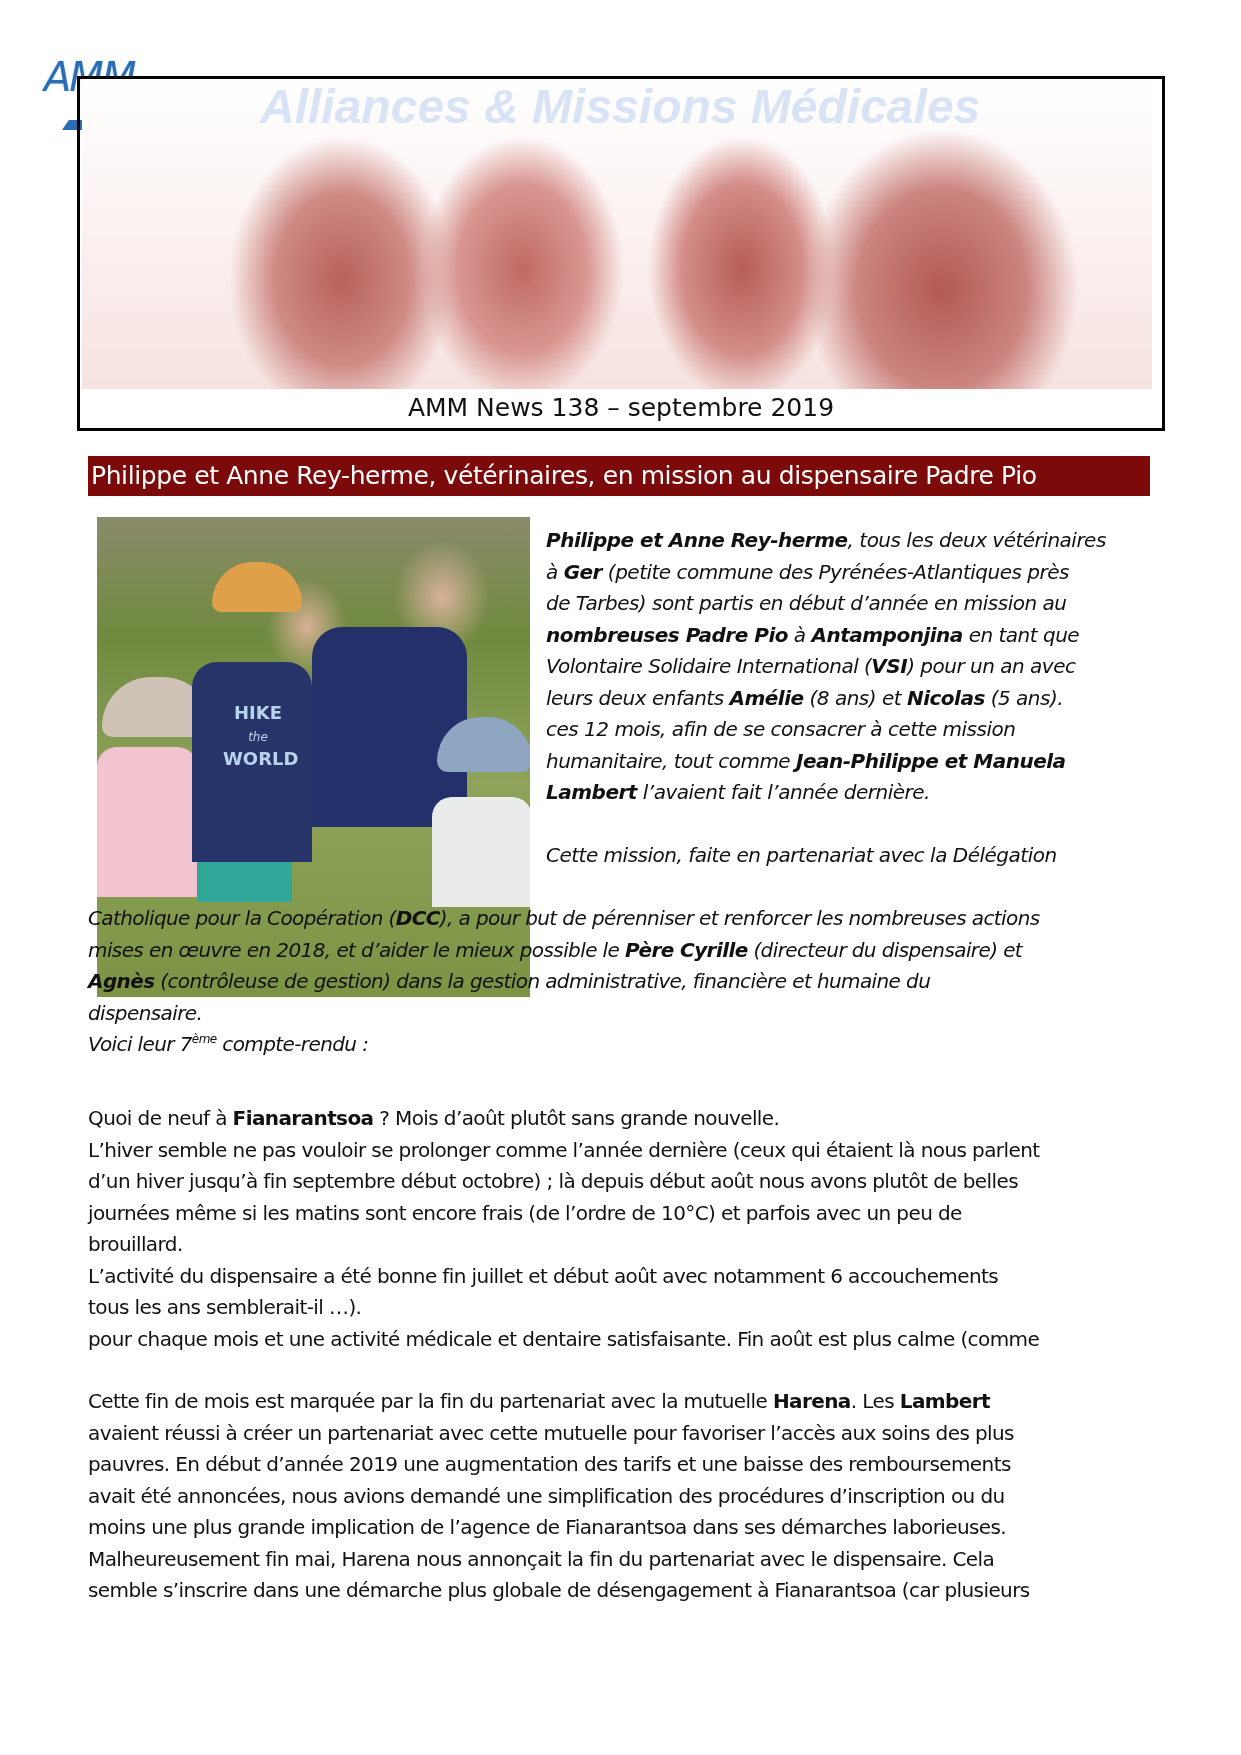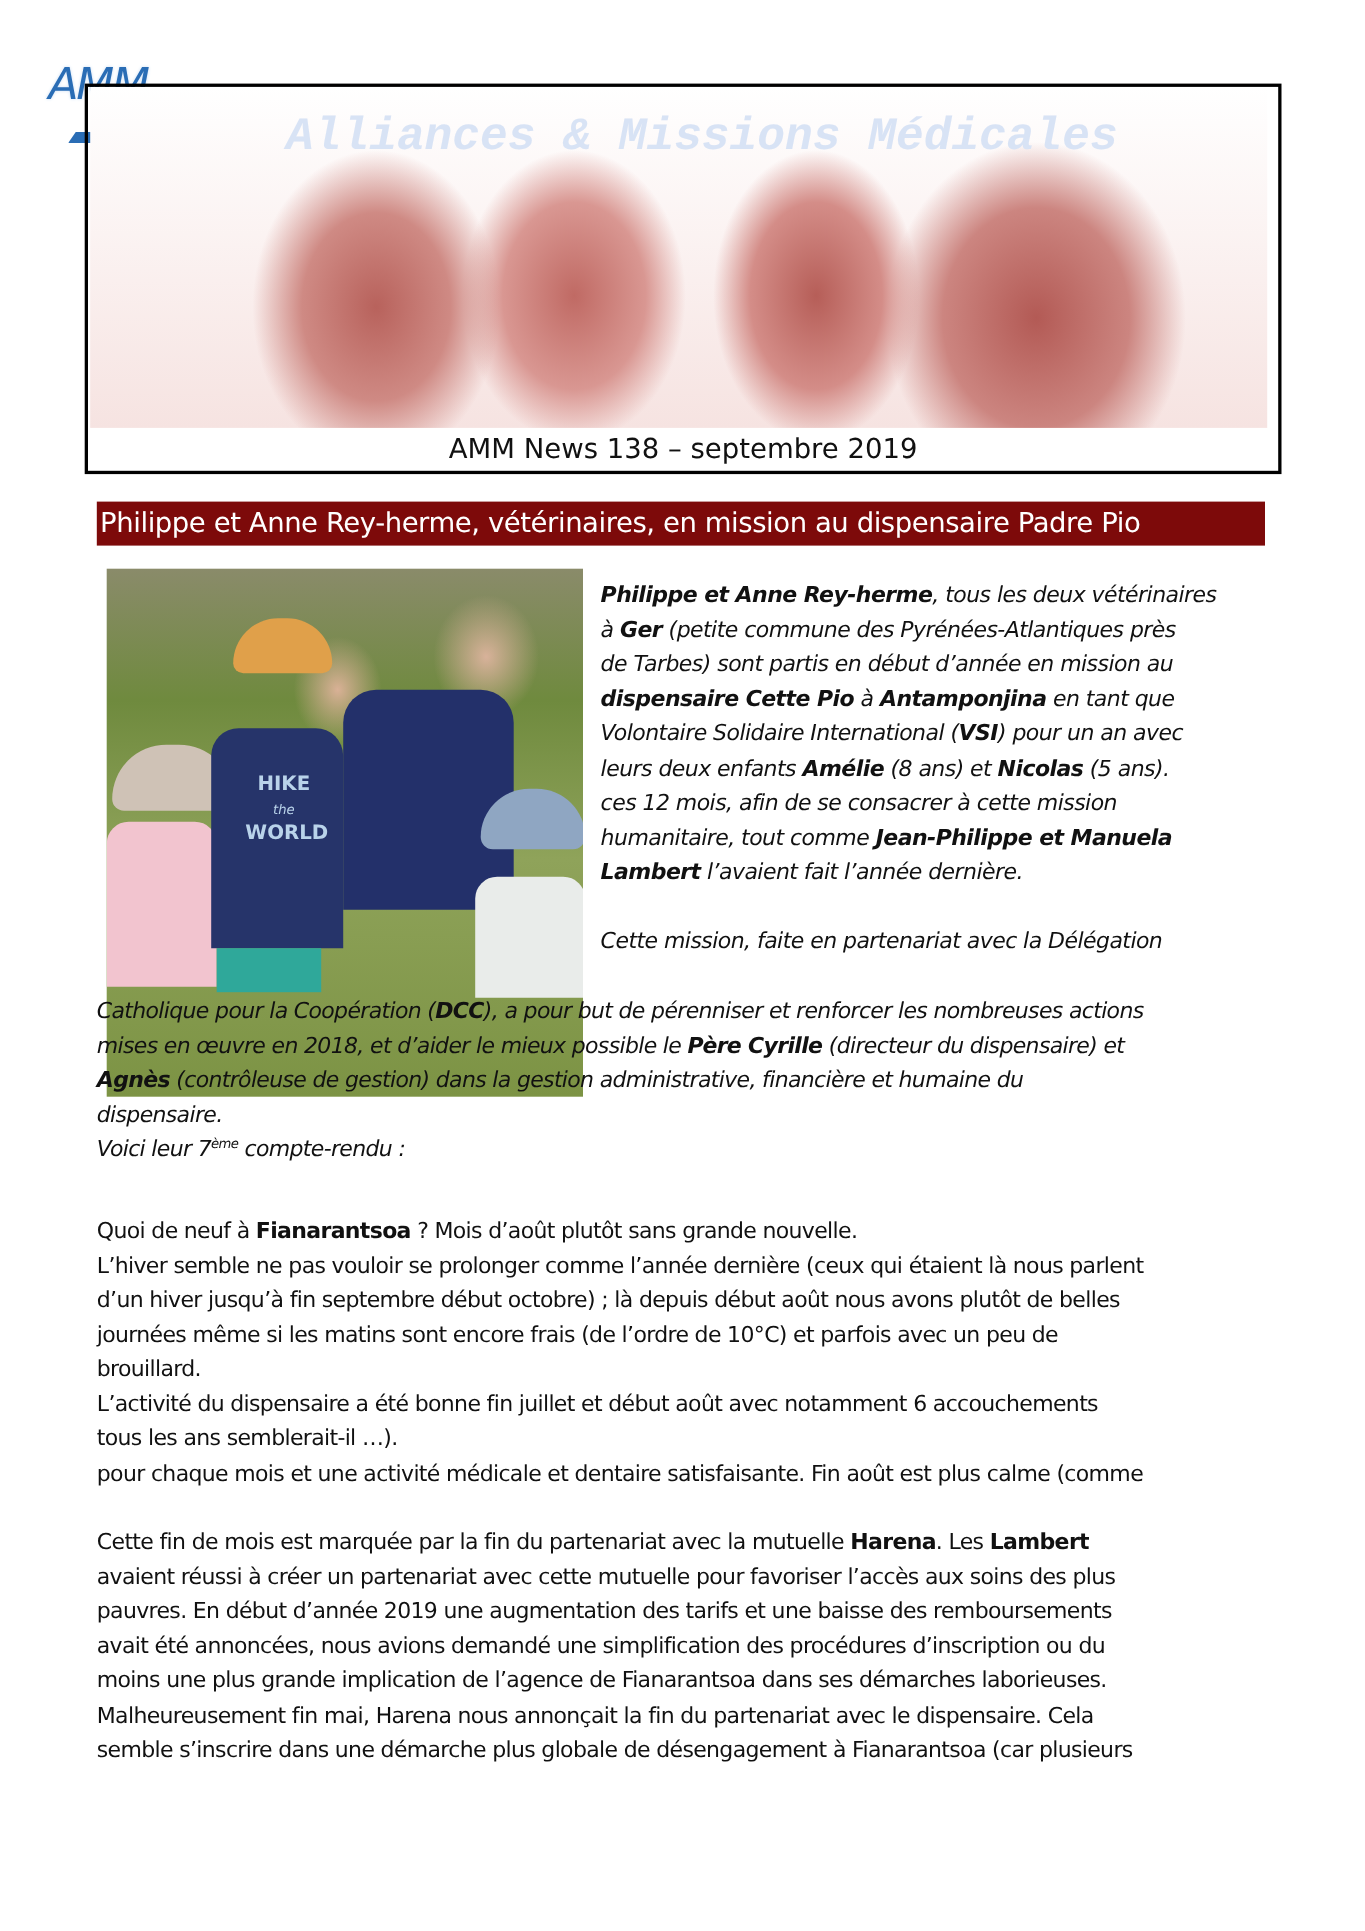--- a/index.html
+++ b/index.html
@@ -12,21 +12,21 @@
     .logo-cross-h { position: absolute; left: 18px; top: 66px; width: 86px; height: 10px; background: #2a6db5; clip-path: polygon(8% 0, 92% 0, 100% 100%, 0 100%); }
 
     
     .header-frame { position: absolute; left: 77px; top: 76px; width: 1088px; height: 355px; border: 3px solid #000; box-sizing: border-box; overflow: hidden; }
     .banner { position: absolute; left: 2px; top: 0; width: 1070px; height: 310px; background:
       radial-gradient(ellipse 150px 190px at 260px 200px, #b8625c 0%, #cf8a84 45%, rgba(255,255,255,0) 75%),
       radial-gradient(ellipse 130px 170px at 440px 190px, #c06a64 0%, #d99792 50%, rgba(255,255,255,0) 78%),
       radial-gradient(ellipse 120px 170px at 660px 190px, #b65e58 0%, #d48d88 50%, rgba(255,255,255,0) 78%),
       radial-gradient(ellipse 170px 200px at 860px 210px, #b35a55 0%, #cc8580 50%, rgba(255,255,255,0) 80%),
       linear-gradient(180deg, #ffffff 0%, #f6e3e1 100%); }
-    .banner-title { position: absolute; left: 180px; top: 0px; width: 900px; font-family: Liberation Mono, monospace; font-weight: bold; font-style: italic; font-size: 42px; color: rgba(214, 226, 244, 0.95); letter-spacing: 0px; white-space: nowrap; margin-top: 21px; }
+    .banner-title { position: absolute; left: 180px; top: 0px; width: 900px; font-family: Liberation Sans, sans-serif; font-weight: bold; font-style: italic; font-size: 48px; color: rgba(214, 226, 244, 0.95); letter-spacing: 0px; white-space: nowrap; }
     .issue-line { position: absolute; left: 0; right: 0; top: 314px; text-align: center; font-family: "DejaVu Sans", sans-serif; font-size: 25px; color: #111; }
 
     
     .title-bar { position: absolute; left: 88px; top: 456px; width: 1062px; height: 40px; background: #7d0a0a; color: #fff; font-family: "DejaVu Sans", sans-serif; font-size: 25px; line-height: 40px; padding-left: 3px; box-sizing: border-box; white-space: nowrap; overflow: hidden; letter-spacing: -0.4px; }
 
     
     .photo { position: absolute; left: 97px; top: 517px; width: 433px; height: 480px; overflow: hidden; background:
       radial-gradient(ellipse 60px 70px at 345px 80px, #d8b29a 0%, rgba(0,0,0,0) 80%),
       radial-gradient(ellipse 50px 60px at 210px 110px, #d9b196 0%, rgba(0,0,0,0) 80%),
       linear-gradient(180deg, #8a8b6a 0%, #6f8a3e 25%, #8fa35a 55%, #7c9344 100%); }
@@ -80,21 +80,21 @@
     <span>HIKE</span><br>
     <span style="font-size:12px;font-style:italic;font-weight:normal">the</span><br>
     <span>WORLD</span>
   </div>
 </div>
 
 <div class="txt right-col">
   <span class="ln"><span class="b">Philippe et Anne Rey-herme</span><span>, tous les deux vétérinaires</span></span>
   <span class="ln"><span>à </span><span class="b">Ger</span><span> (petite commune des Pyrénées-Atlantiques près</span></span>
   <span class="ln">de Tarbes) sont partis en début d’année en mission au</span>
-  <span class="ln"><span class="b">dispensaire Cette Pio</span><span> à </span><span class="b">Antamponjina</span><span> en tant que</span></span>
+  <span class="ln"><span class="b">nombreuses Padre Pio</span><span> à </span><span class="b">Antamponjina</span><span> en tant que</span></span>
   <span class="ln"><span>Volontaire Solidaire International (</span><span class="b">VSI</span><span>) pour un an avec</span></span>
   <span class="ln"><span>leurs deux enfants </span><span class="b">Amélie</span><span> (8 ans) et </span><span class="b">Nicolas</span><span> (5 ans).</span></span>
   <span class="ln">ces 12 mois, afin de se consacrer à cette mission</span>
   <span class="ln"><span>humanitaire, tout comme </span><span class="b">Jean-Philippe et Manuela</span></span>
   <span class="ln"><span class="b">Lambert</span><span>  l’avaient fait l’année dernière.</span></span>
   <span class="ln">&nbsp;</span>
   <span class="ln">Cette mission, faite en partenariat avec la Délégation</span>
 </div>
 
 <div class="txt full it" style="top: 903px;">

